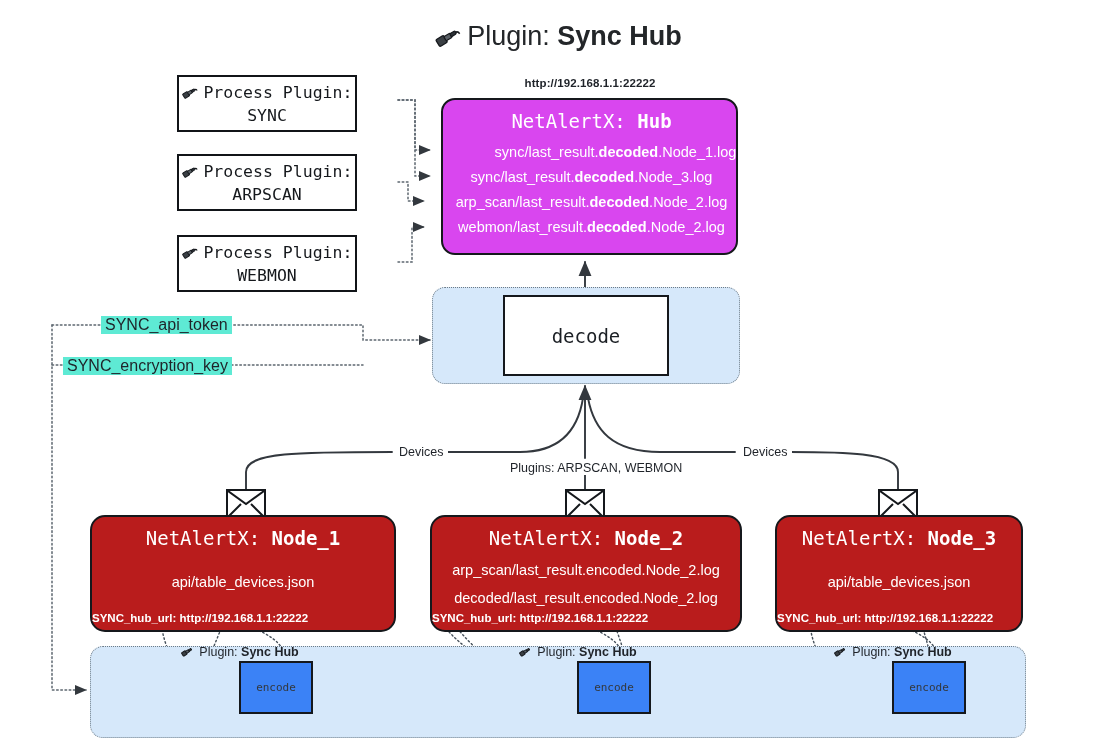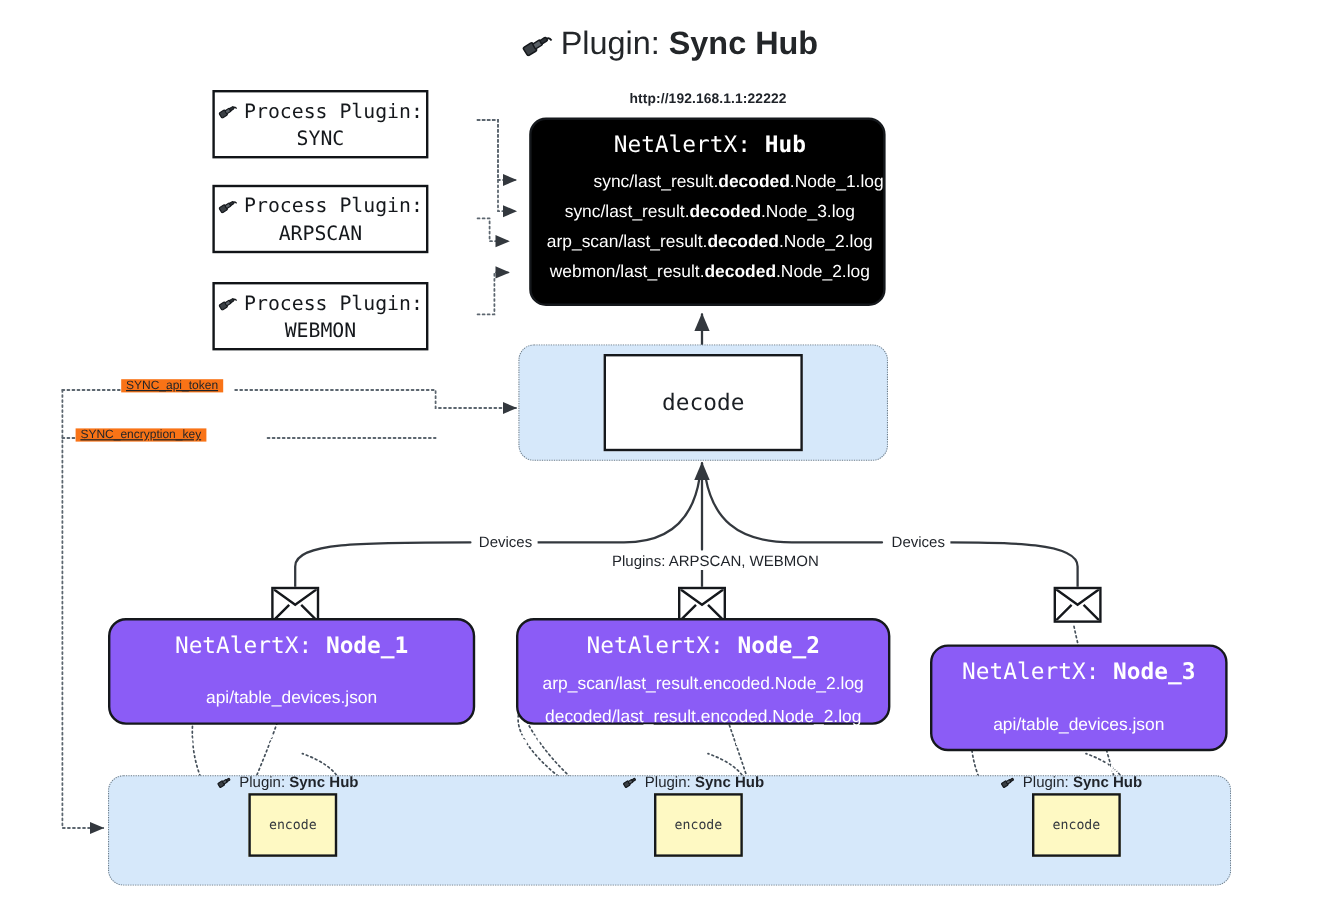--- a/index.html
+++ b/index.html
@@ -33,21 +33,21 @@
   .proc .r1 .plug{font-family:"DejaVu Sans",sans-serif;font-size:15px;margin-right:1px;vertical-align:-1px;}
   .proc .r2{display:block;white-space:nowrap;}
 
   
   #hub-url{
     left:435px;top:77px;width:310px;text-align:center;
     font-size:11.5px;font-weight:bold;color:#1f2329;letter-spacing:.1px;
   }
   #hub{
     left:441px;top:98px;width:297px;height:157px;
-    background:#000000;border:2.4px solid #15181c;border-radius:14px;
+    background:#d946ef;border:2.4px solid #15181c;border-radius:14px;
   }
   #hub-title{
     left:0;top:10px;width:297px;text-align:center;
     font-family:"DejaVu Sans Mono","Liberation Mono",monospace;
     font-size:19px;color:#ffffff;white-space:nowrap;
   }
   #hub-title .b{font-weight:bold;}
   .hub-line{
     left:0;width:297px;text-align:center;color:#ffffff;
     font-size:14.5px;line-height:19px;white-space:nowrap;
@@ -63,38 +63,38 @@
   #decode-box{
     left:503px;top:295px;width:166px;height:81px;background:#ffffff;
     border:2.2px solid #15181c;
     display:flex;align-items:center;justify-content:center;
     font-family:"DejaVu Sans Mono","Liberation Mono",monospace;
     font-size:19px;color:#1b1f24;
   }
 
   
   .keylbl{
-    font-size:10px;color:#1f2329;background:#f97316;padding:0 4px;white-space:nowrap;text-decoration:underline;
+    font-size:16px;color:#1f2329;background:#5eead4;padding:0 4px;white-space:nowrap;
   }
   #lbl-token{left:101px;top:316px;}
   #lbl-key{left:63px;top:357px;}
 
   
   .edgelbl{font-size:12.5px;color:#1f2329;background:#ffffff;padding:0 5px;white-space:nowrap;}
   #lbl-dev-l{left:394px;top:445px;}
   #lbl-dev-r{left:738px;top:445px;}
   #lbl-plugins{left:505px;top:461px;}
 
   
   .node{
-    height:89px;background:#8b5cf6;border:2.4px solid #15181c;border-radius:15px;
+    height:117px;background:#b91c1c;border:2.4px solid #15181c;border-radius:15px;
   }
   #node1{left:90px;top:515px;width:306px;}
   #node2{left:430px;top:515px;width:312px;}
-  #node3{left:775px;top:537px;width:248px;}
+  #node3{left:775px;top:515px;width:248px;}
   .node-title{
     left:0;width:100%;top:10px;text-align:center;
     font-family:"DejaVu Sans Mono","Liberation Mono",monospace;
     font-size:19px;color:#ffffff;white-space:nowrap;
   }
   .node-title .b{font-weight:bold;}
   .node-line{
     left:0;width:100%;text-align:center;color:#ffffff;
     font-size:14.5px;line-height:19px;white-space:nowrap;
   }
@@ -114,24 +114,24 @@
   #env1{left:226px;top:489px;}
   #env2{left:565px;top:489px;}
   #env3{left:878px;top:489px;}
 
   
   #bottom-band{
     left:90px;top:646px;width:936px;height:92px;
     background:#d6e8fa;border:1.6px dotted #6d7b86;border-radius:13px;
   }
   .enc-box{
-    width:74px;height:53px;background:#fef9c3;border:2.2px solid #15181c;
+    width:74px;height:53px;background:#3b82f6;border:2.2px solid #15181c;
     display:flex;align-items:center;justify-content:center;
     font-family:"DejaVu Sans Mono","Liberation Mono",monospace;
-    font-size:11px;color:#33383e;
+    font-size:11px;color:#33383e;margin-left:32px;
   }
   #enc1{left:207px;top:661px;}
   #enc2{left:545px;top:661px;}
   #enc3{left:860px;top:661px;}
   .enc-lbl{
     font-size:12.5px;color:#1f2329;white-space:nowrap;
   }
   .enc-lbl .plug{font-size:12px;margin-right:2px;vertical-align:-1px;}
   .enc-lbl .b{font-weight:bold;}
   #enclbl1{left:181px;top:645px;}

